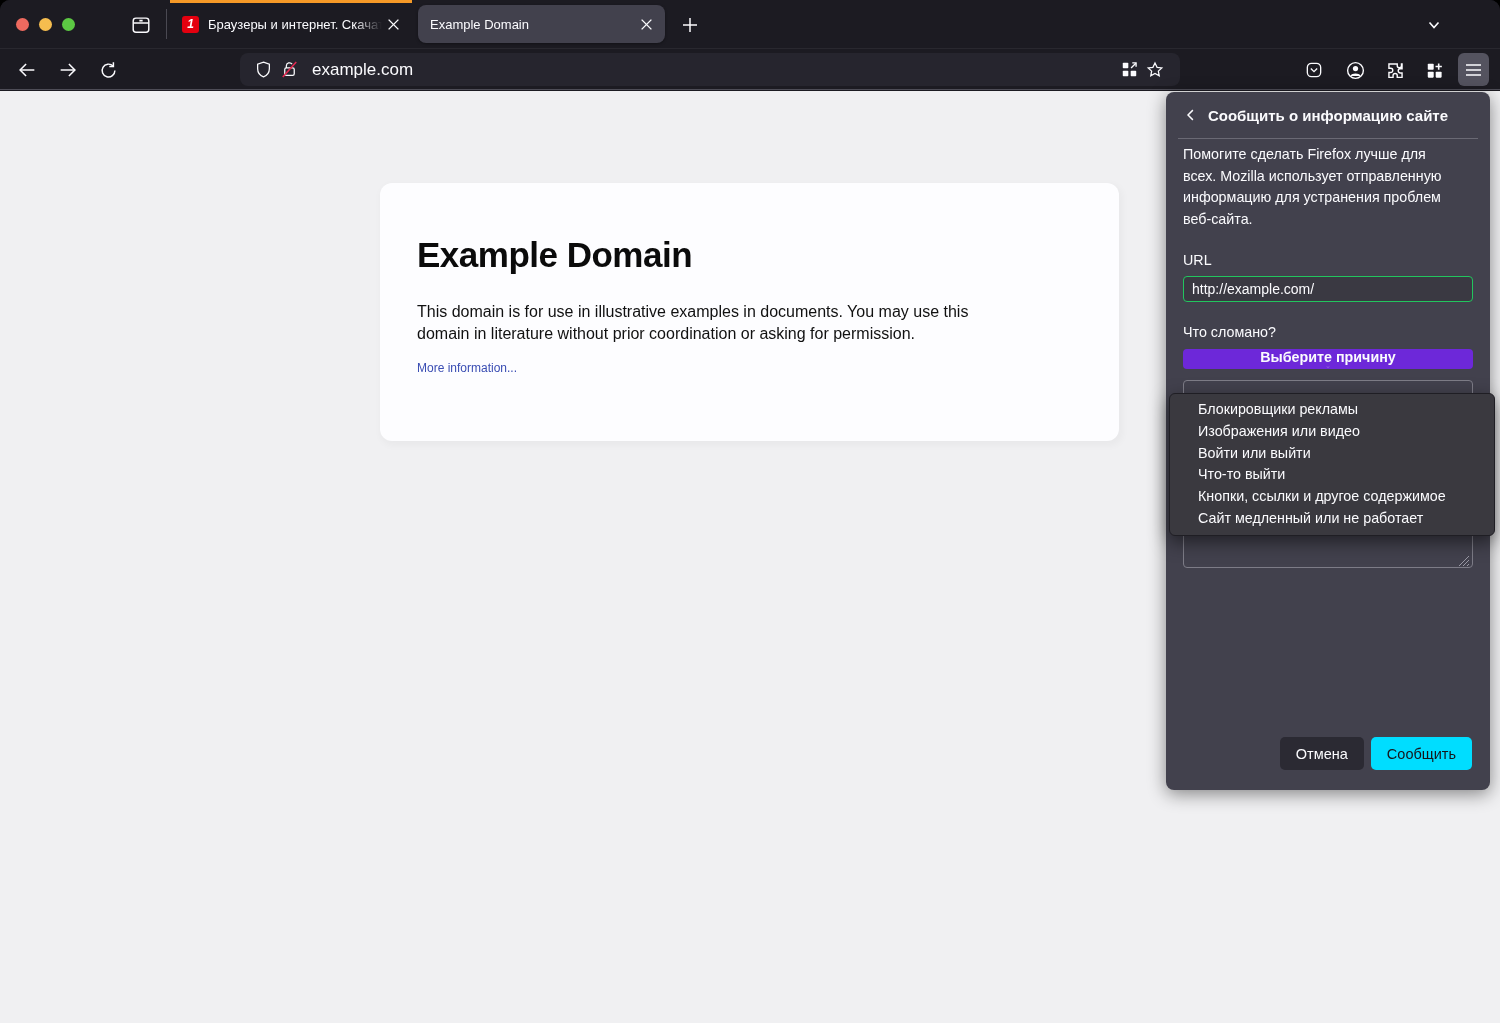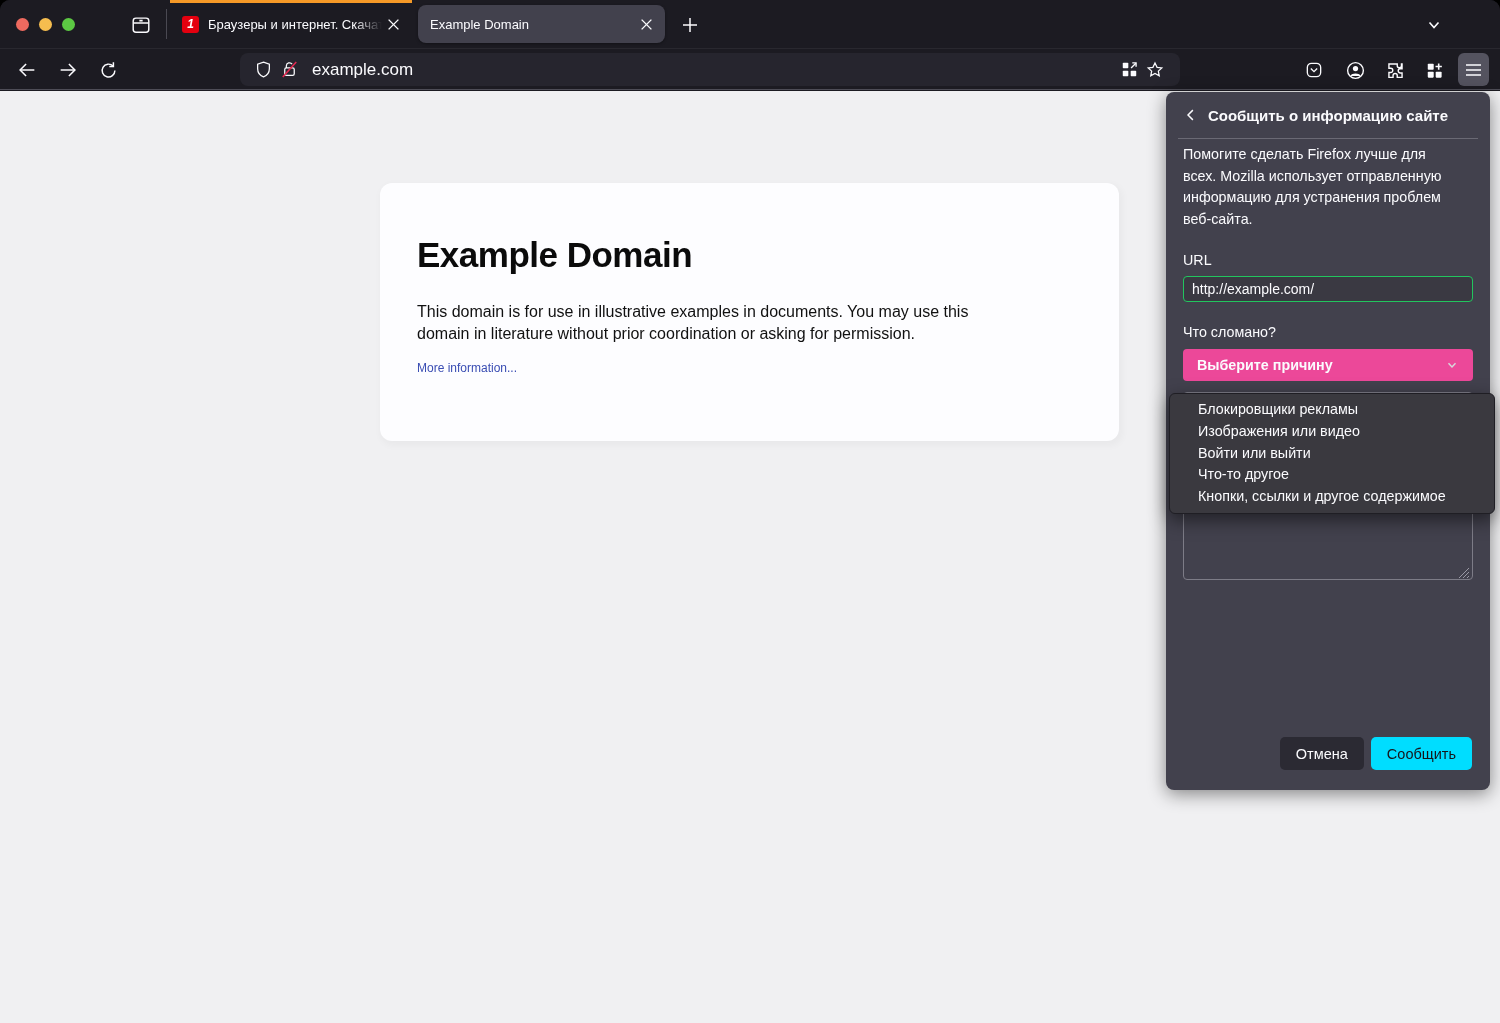--- a/index.html
+++ b/index.html
@@ -44,21 +44,21 @@
   
   .panel { position:absolute; left:1166px; top:92px; width:324px; height:698px; background:#42414d; border-radius:8px; box-shadow:0 4px 18px rgba(0,0,0,.45); z-index:10; color:#fbfbfe; }
   .panel-header { position:relative; height:46px; display:flex; align-items:center; justify-content:center; }
   .panel-back { position:absolute; left:12px; top:10px; width:26px; height:26px; background:transparent; border:none; color:#fbfbfe; display:flex; align-items:center; justify-content:center; }
   .panel-title { font-size:15px; font-weight:700; }
   .divider { height:1px; background:#6a6974; margin:0 12px; }
   .panel-body { padding:0 17px; }
   .desc { margin-top:5px; font-size:14.3px; line-height:21.6px; white-space:pre-line; }
   .plabel { display:block; margin-top:22px; font-size:14.3px; }
   .url-input { margin-top:8px; width:100%; height:26px; background:#3a3942; border:1px solid #22c55e; border-radius:4px; color:#fbfbfe; font-size:14px; padding:0 8px; font-family:inherit; }
-  .select { margin-top:9px; width:100%; height:32px; background:#ec4899; border:none; border-radius:4px; color:#fbfbfe; font-weight:700; font-size:14.3px; text-align:left; padding:0 14px; display:flex; align-items:center; justify-content:space-between; font-family:inherit; }
+  .select { margin-top:9px; width:100%; height:20px; background:#6d28d9; border:none; border-radius:4px; color:#fbfbfe; font-weight:700; font-size:14.3px; text-align:left; padding:0 14px; display:flex; align-items:center; justify-content:space-between; font-family:inherit;flex-direction:column; }
   .ta-wrap { position:relative; margin-top:11px; }
   .ta-wrap textarea { width:100%; height:188px; background:transparent; border:1px solid #7d7c87; border-radius:4px; resize:none; font-family:inherit; color:#fbfbfe; font-size:14px; padding:6px 8px; }
   .grip { position:absolute; right:3px; bottom:5px; }
   .panel-actions { position:absolute; right:18px; bottom:20px; display:flex; gap:7px; }
   .btn { height:33px; border:none; border-radius:5px; font-weight:400; font-size:14.5px; padding:0 16px; font-family:inherit; }
   .btn-cancel { background:#2b2a33; color:#fbfbfe; }
   .btn-submit { background:var(--accent,#00ddff); color:#15141a; }
 
   
   .popup { position:absolute; left:1169px; top:393px; width:326px; background:#3a393f; border:1px solid #1f1e24; border-radius:6px; box-shadow:0 6px 18px rgba(0,0,0,.5); padding:5px 0; z-index:20; }
@@ -258,17 +258,18 @@
     <div class="panel-actions">
       <button class="btn btn-cancel">Отмена</button>
       <button class="btn btn-submit">Сообщить</button>
     </div>
   </div>
 
   <div class="popup">
       <div class="popup-item">Блокировщики рекламы</div>
       <div class="popup-item">Изображения или видео</div>
       <div class="popup-item">Войти или выйти</div>
-      <div class="popup-item">Что-то другое</div>
+      <div class="popup-item">Что-то выйти</div>
       <div class="popup-item">Кнопки, ссылки и другое содержимое</div>
+      <div class="popup-item">Сайт медленный или не работает</div>
     </div>
 
 </div>
 
 </body></html>

